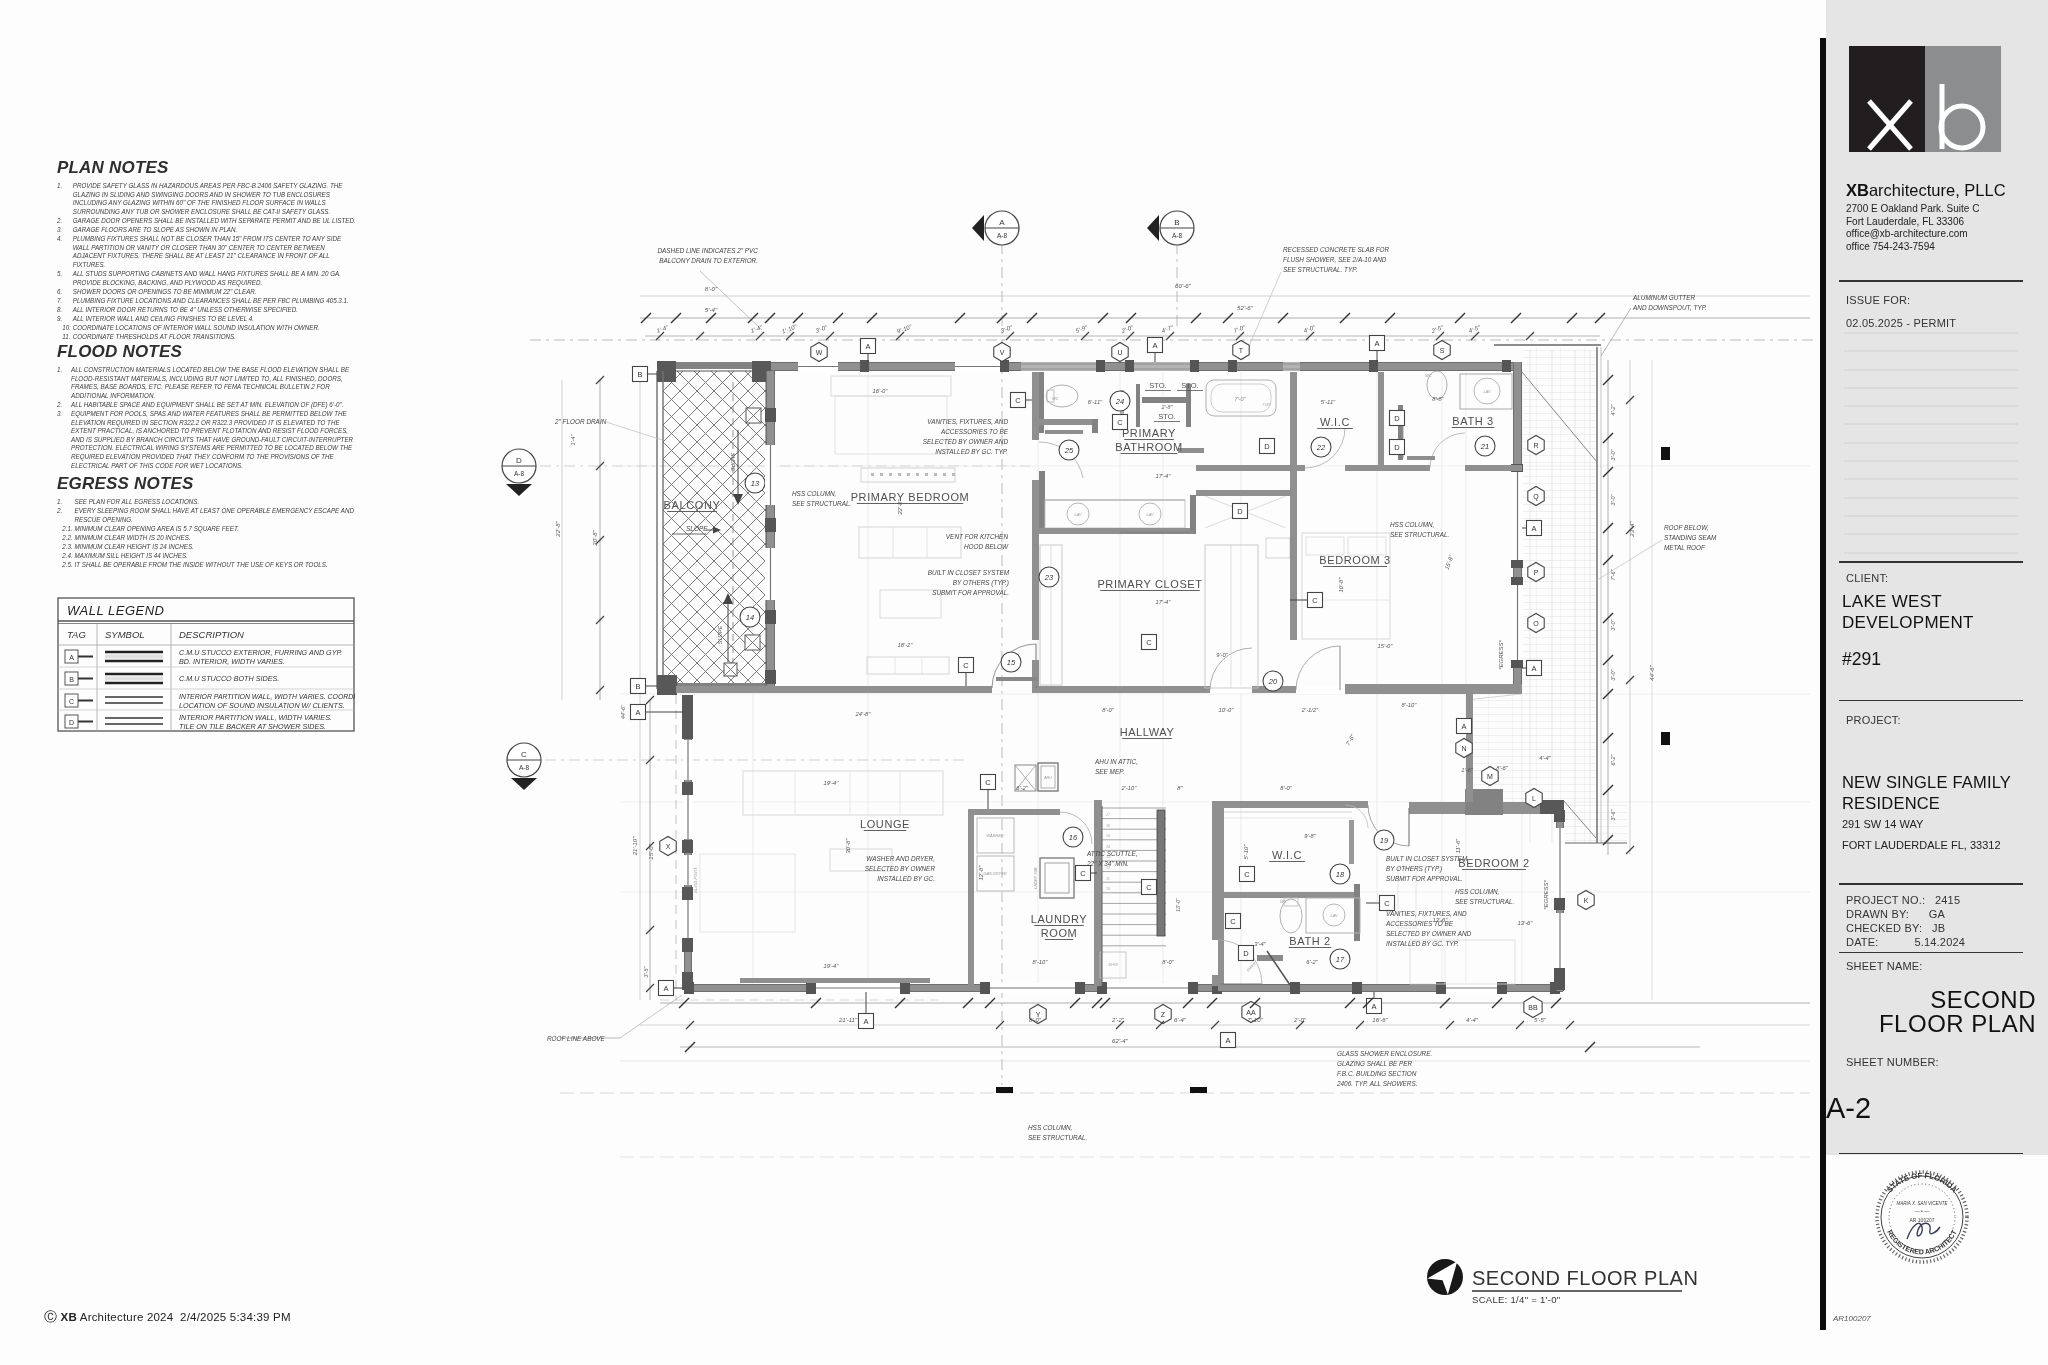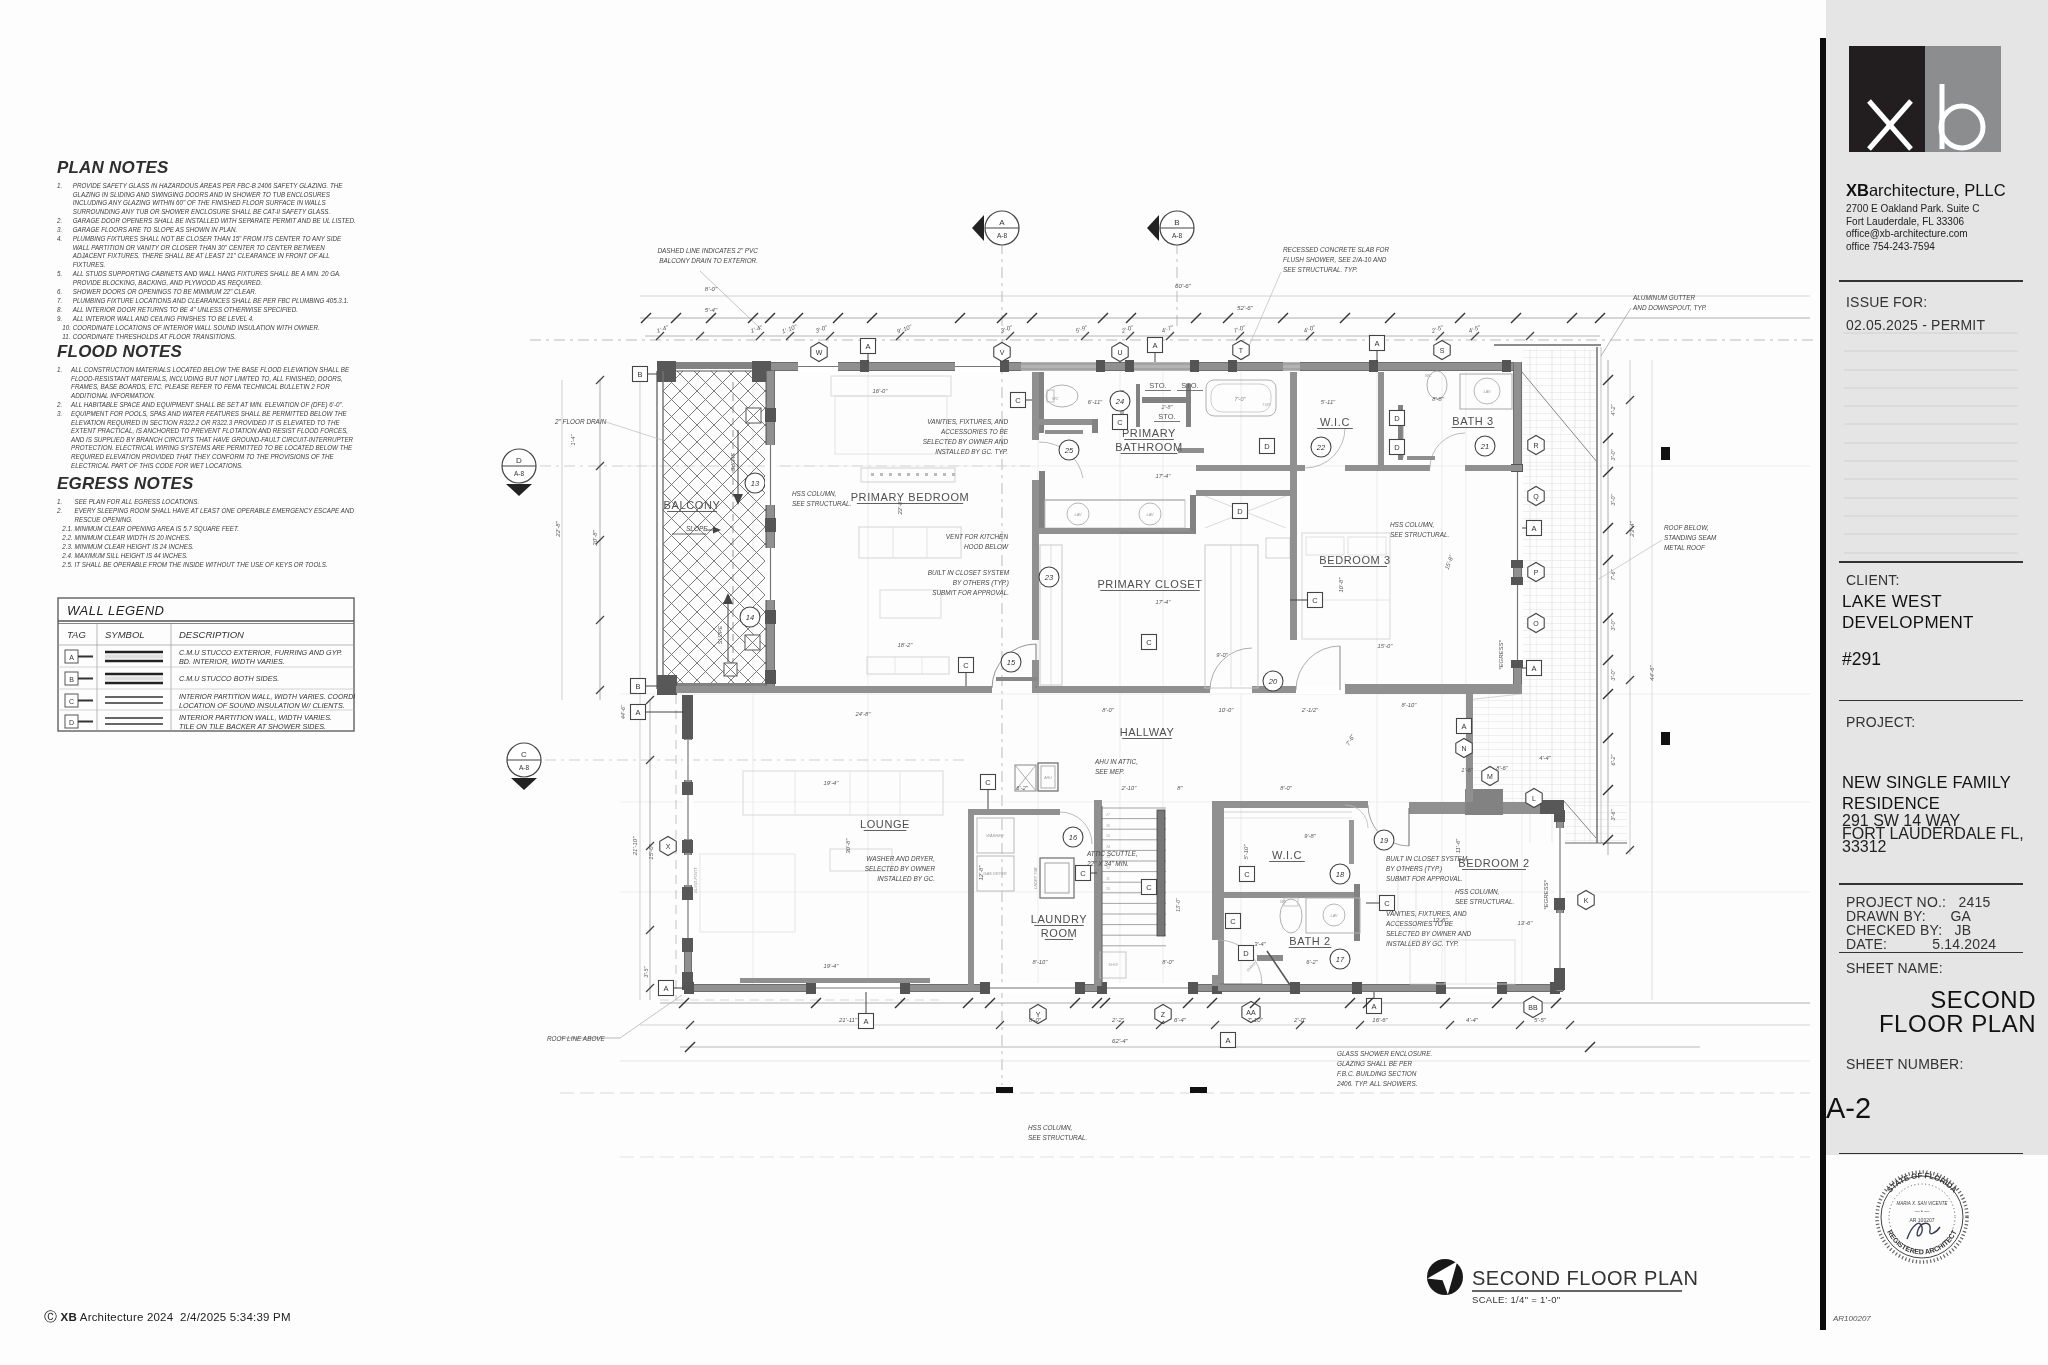--- a/index.html
+++ b/index.html
@@ -5,21 +5,21 @@
 html,body{width:2048px;height:1365px;background:#fdfdfd;font-family:"Liberation Sans",sans-serif;overflow:hidden}
 .abs{position:absolute}
 .nt{border-collapse:collapse;font-style:italic;font-size:7.1px;line-height:8.6px;color:#3c3c3c;white-space:nowrap;transform:scale(0.88,1);transform-origin:0 0}
 .nt td{vertical-align:top;padding:0}
 .nt td:first-child{min-width:16px;padding-right:2px}
 .nt td.sub{padding-left:6px;width:21px}
 .nt tr td{padding-bottom:0.5px}
 h4.nhead{font-style:italic;font-size:17px;color:#2e2e2e;font-weight:bold;letter-spacing:0.2px;
  margin-bottom:4px;font-family:"Liberation Sans",sans-serif}
 .tb{color:#222}
-.tb .small{font-size:14px;letter-spacing:0.2px;color:#333}
+.tb .small{font-size:11px;letter-spacing:0.2px;color:#333}
 </style></head>
 <body>
 
 <div class="abs" style="left:57px;top:158px;width:310px">
 <h4 class="nhead">PLAN NOTES</h4>
 <table class="nt">
       <tbody>
         <tr>
           <td>1.</td>
           <td>PROVIDE SAFETY GLASS IN HAZARDOUS AREAS PER FBC-B 2406 SAFETY GLAZING. THE<br>GLAZING IN SLIDING AND SWINGING DOORS AND IN SHOWER TO TUB ENCLOSURES<br>INCLUDING ANY GLAZING WITHIN 60" OF THE FINISHED FLOOR SURFACE IN WALLS<br>SURROUNDING ANY TUB OR SHOWER ENCLOSURE SHALL BE CAT-II SAFETY GLASS.</td>
@@ -1226,21 +1226,21 @@
   </svg>
   <div class="abs" style="left:13px;top:561px;width:184px;height:2px;background:#333"></div>
 
   <div class="abs small" style="left:20px;top:572px">CLIENT:</div>
   <div class="abs" style="left:16px;top:592px;font-size:17px;line-height:20.5px;letter-spacing:0.3px;color:#111">LAKE WEST<br>DEVELOPMENT</div>
   <div class="abs" style="left:16px;top:649px;font-size:17.5px;color:#111">#291</div>
 
   <div class="abs" style="left:13px;top:700px;width:184px;height:1.4px;background:#333"></div>
   <div class="abs small" style="left:20px;top:714px">PROJECT:</div>
   <div class="abs" style="left:16px;top:772px;font-size:16.5px;line-height:20.5px;letter-spacing:0.2px;color:#111">NEW SINGLE FAMILY<br>RESIDENCE</div>
-  <div class="abs" style="left:16px;top:814px;font-size:16px;line-height:13px;color:#222">291 SW 14 WAY<br>FORT LAUDERDALE FL, 33312</div>
+  <div class="abs" style="left:16px;top:814px;font-size:11px;line-height:21px;color:#222">291 SW 14 WAY<br>FORT LAUDERDALE FL, 33312</div>
 
   <div class="abs" style="left:13px;top:883px;width:184px;height:2px;background:#333"></div>
   <div class="abs small" style="left:20px;top:894px">PROJECT NO.:&nbsp;&nbsp;&nbsp;2415</div>
   <div class="abs small" style="left:20px;top:908px">DRAWN BY:&nbsp;&nbsp;&nbsp;&nbsp;&nbsp;&nbsp;GA</div>
   <div class="abs small" style="left:20px;top:922px">CHECKED BY:&nbsp;&nbsp;&nbsp;JB</div>
   <div class="abs small" style="left:20px;top:936px">DATE:&nbsp;&nbsp;&nbsp;&nbsp;&nbsp;&nbsp;&nbsp;&nbsp;&nbsp;&nbsp;&nbsp;5.14.2024</div>
   <div class="abs" style="left:13px;top:952px;width:184px;height:1.4px;background:#333"></div>
 
   <div class="abs small" style="left:20px;top:960px">SHEET NAME:</div>
   <div class="abs" style="left:0;top:988px;width:210px;text-align:right;font-size:24px;line-height:24px;letter-spacing:0.5px;color:#111">SECOND<br>FLOOR PLAN</div>

